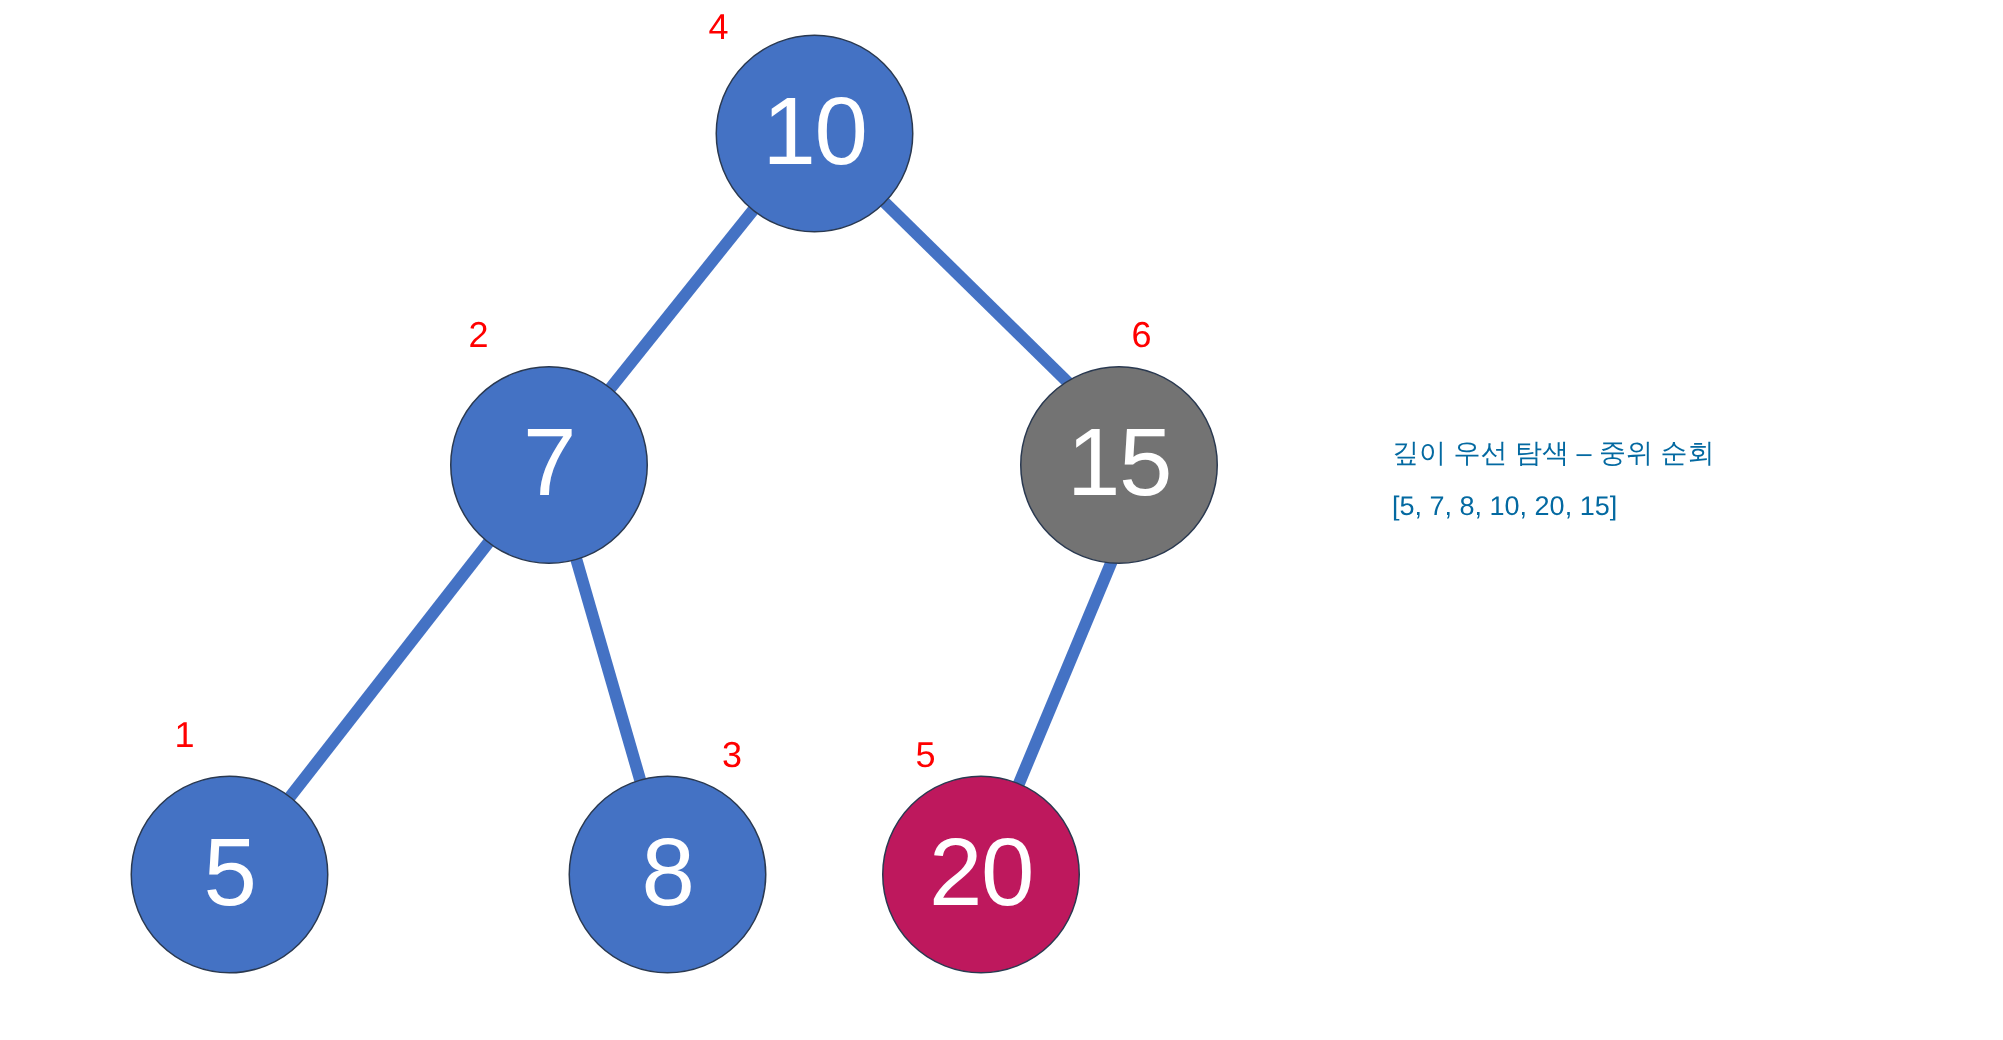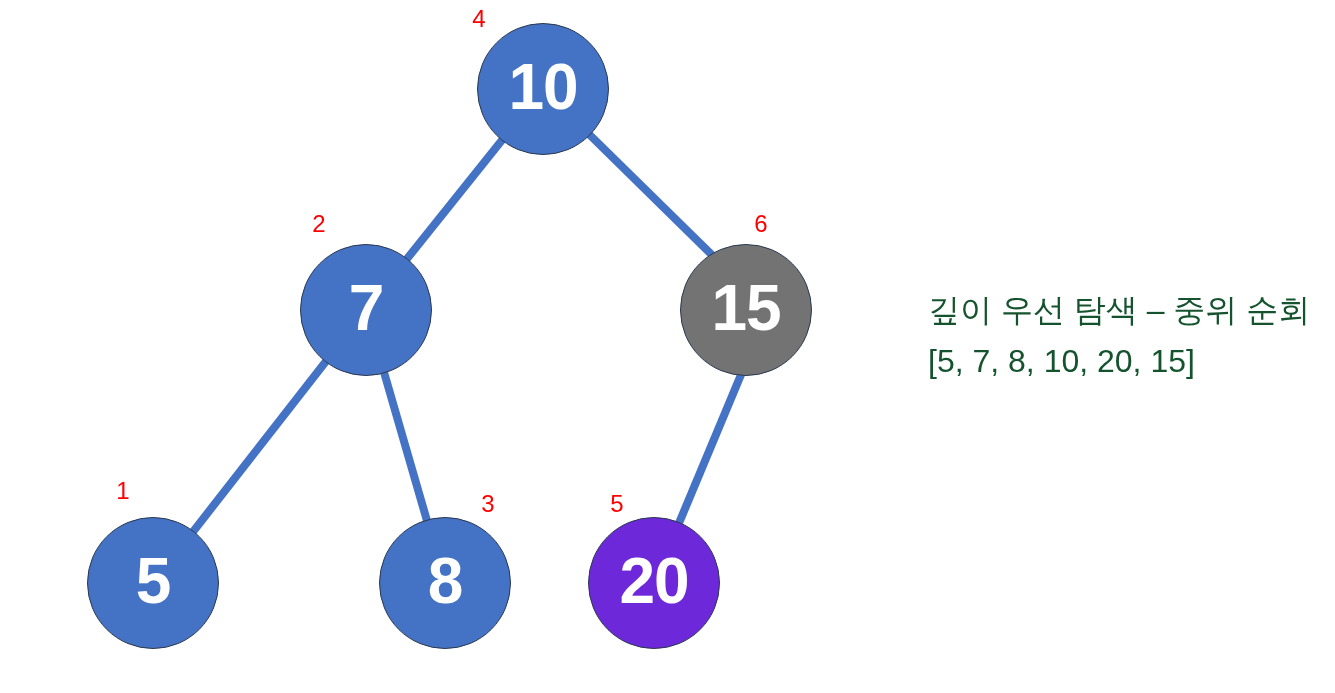--- a/index.html
+++ b/index.html
@@ -26,40 +26,40 @@
     position: absolute;
     border-radius: 50%;
     display: flex;
     align-items: center;
     justify-content: center;
   }
 
   .tree-node .node-value {
     color: #ffffff;
     font-size: 64px;
-    font-weight: 700;
+    font-weight: 400;
     line-height: 1;
     letter-spacing: -1px;
     padding-bottom: 4px;
   }
 
   .order-label {
     position: absolute;
     transform: translate(-50%, -50%);
     font-size: 24px;
     font-weight: 400;
     line-height: 1;
   }
 
   .caption {
     position: absolute;
     left: 928px;
     top: 292px;
-    color: #14532d;
-    font-size: 32px;
+    color: #0369a1;
+    font-size: 18px;
     line-height: 1.15;
     white-space: nowrap;
   }
 
   .caption-result { margin-top: 14px; }
 </style>
 </head>
 <body>
 
 <div class="canvas">
@@ -84,21 +84,21 @@
       </div>
       <div class="order-label" style="left: 761px; top: 224px; color: rgb(255, 0, 0);">6</div>
       <div class="tree-node" style="left: 87px; top: 517px; width: 132px; height: 132px; background: rgb(68, 114, 196); border: 1.5px solid rgb(42, 57, 80);">
         <span class="node-value">5</span>
       </div>
       <div class="order-label" style="left: 123px; top: 491px; color: rgb(255, 0, 0);">1</div>
       <div class="tree-node" style="left: 379px; top: 517px; width: 132px; height: 132px; background: rgb(68, 114, 196); border: 1.5px solid rgb(42, 57, 80);">
         <span class="node-value">8</span>
       </div>
       <div class="order-label" style="left: 488px; top: 504px; color: rgb(255, 0, 0);">3</div>
-      <div class="tree-node" style="left: 588px; top: 517px; width: 132px; height: 132px; background: #6d28d9; border: 1.5px solid rgb(42, 57, 80);">
+      <div class="tree-node" style="left: 588px; top: 517px; width: 132px; height: 132px; background: #be185d; border: 1.5px solid rgb(42, 57, 80);">
         <span class="node-value">20</span>
       </div>
       <div class="order-label" style="left: 617px; top: 504px; color: rgb(255, 0, 0);">5</div>
     </div>
   <div class="caption">
     <div class="caption-title">깊이 우선 탐색 – 중위 순회</div>
     <div class="caption-result">[5, 7, 8, 10, 20, 15]</div>
   </div>
 </div>
 

